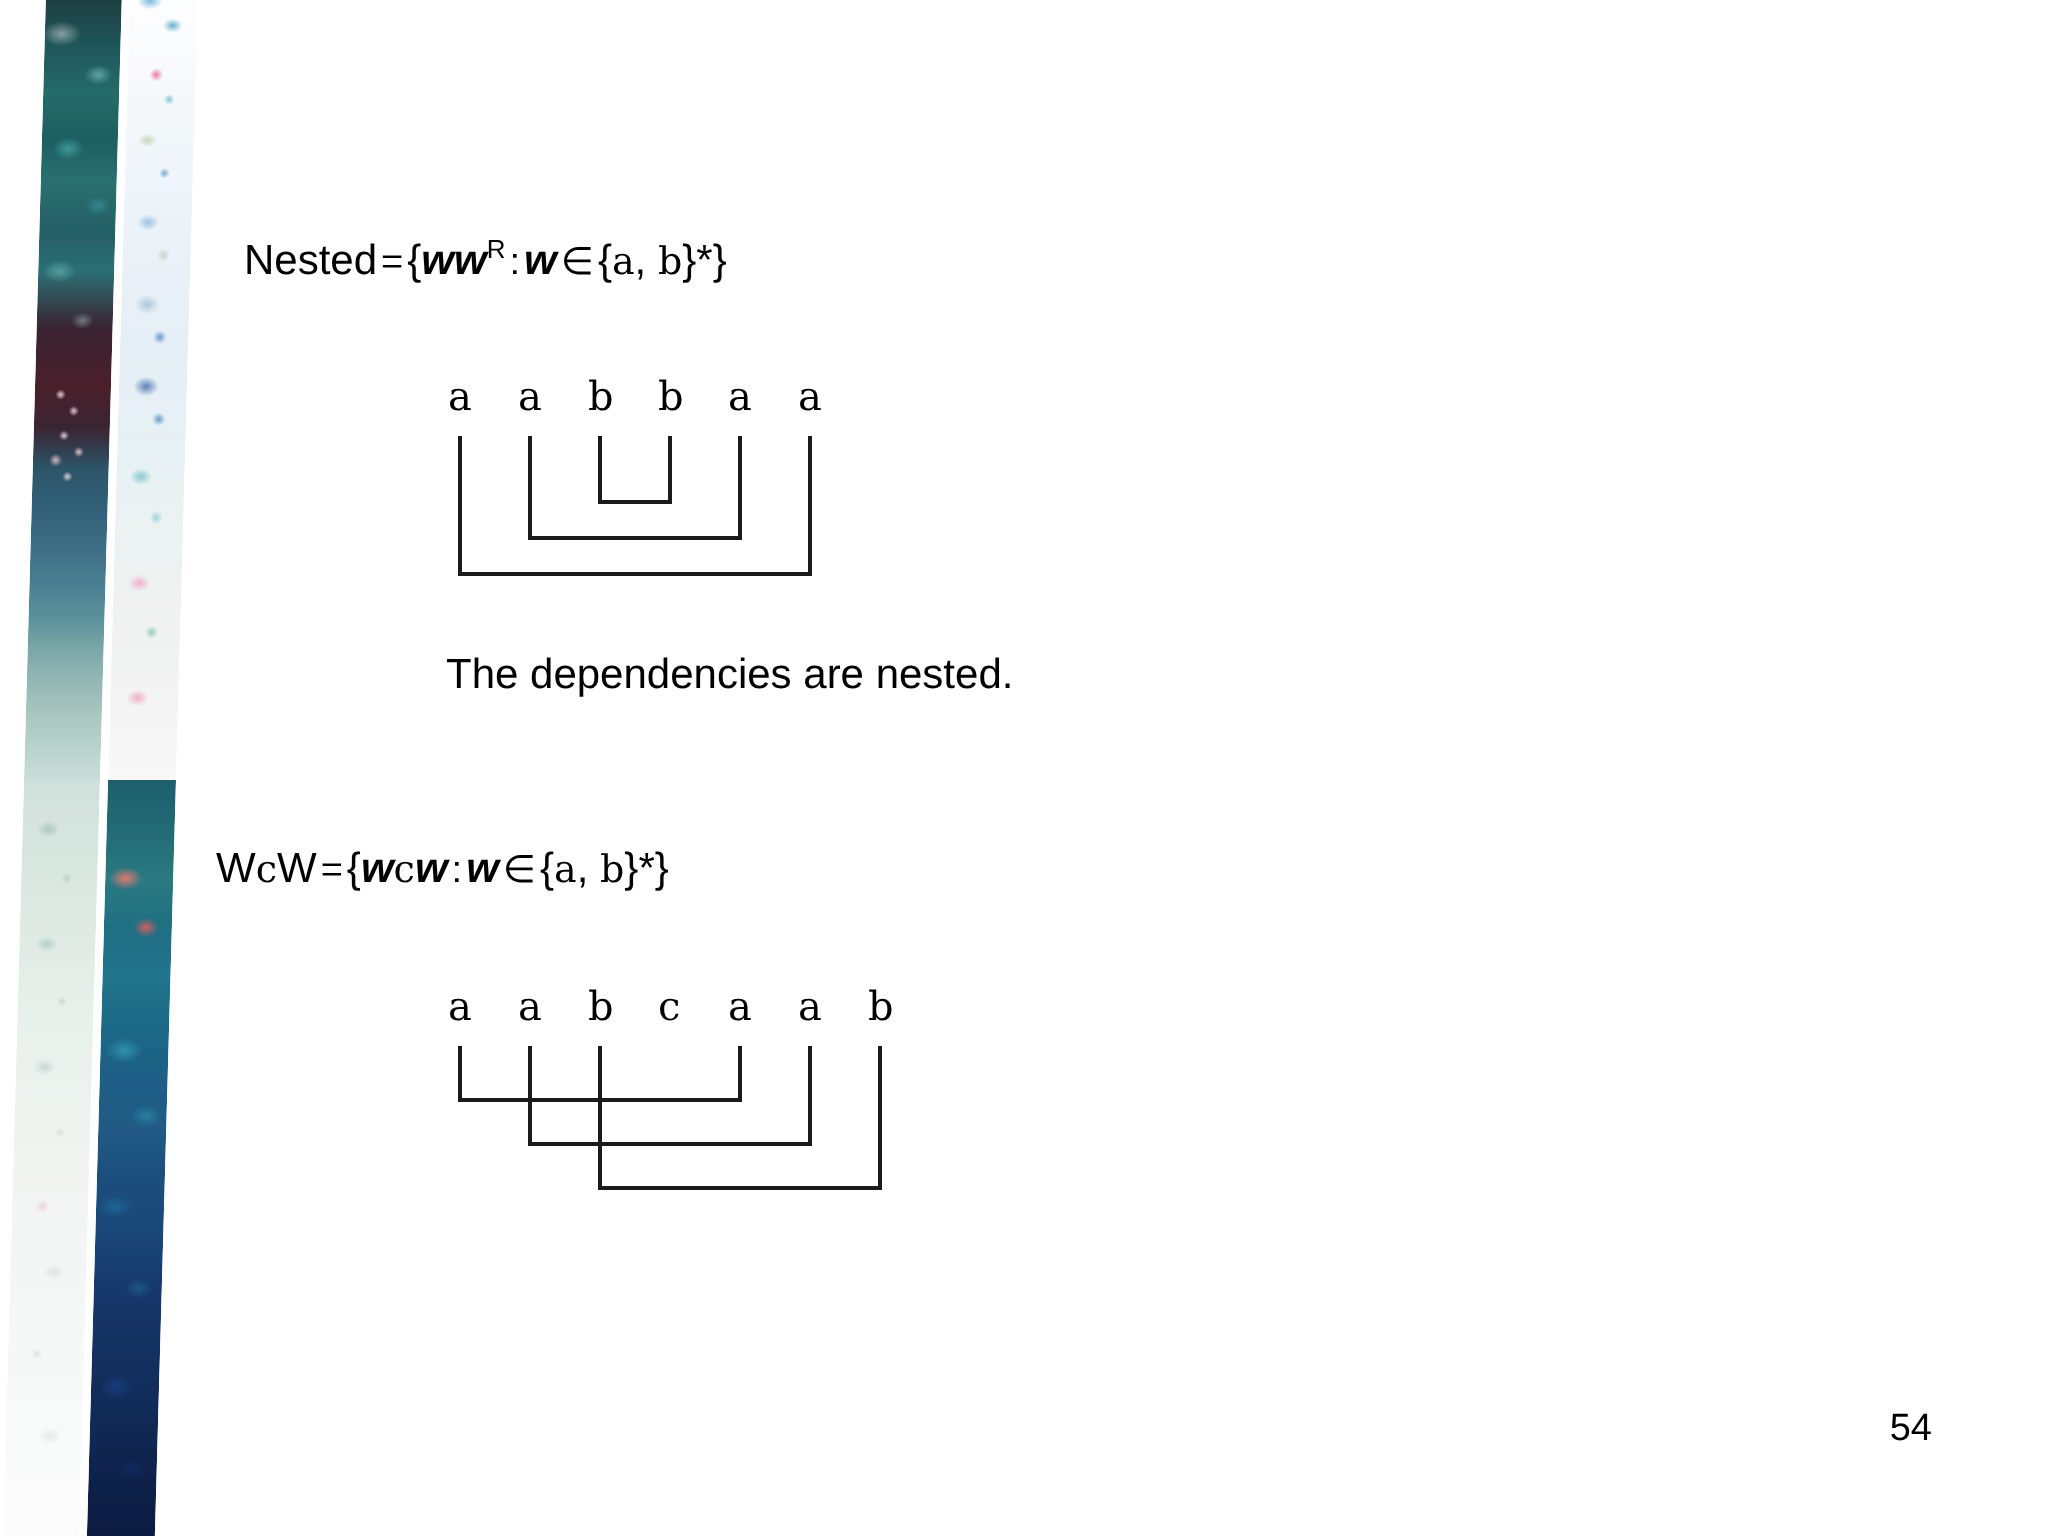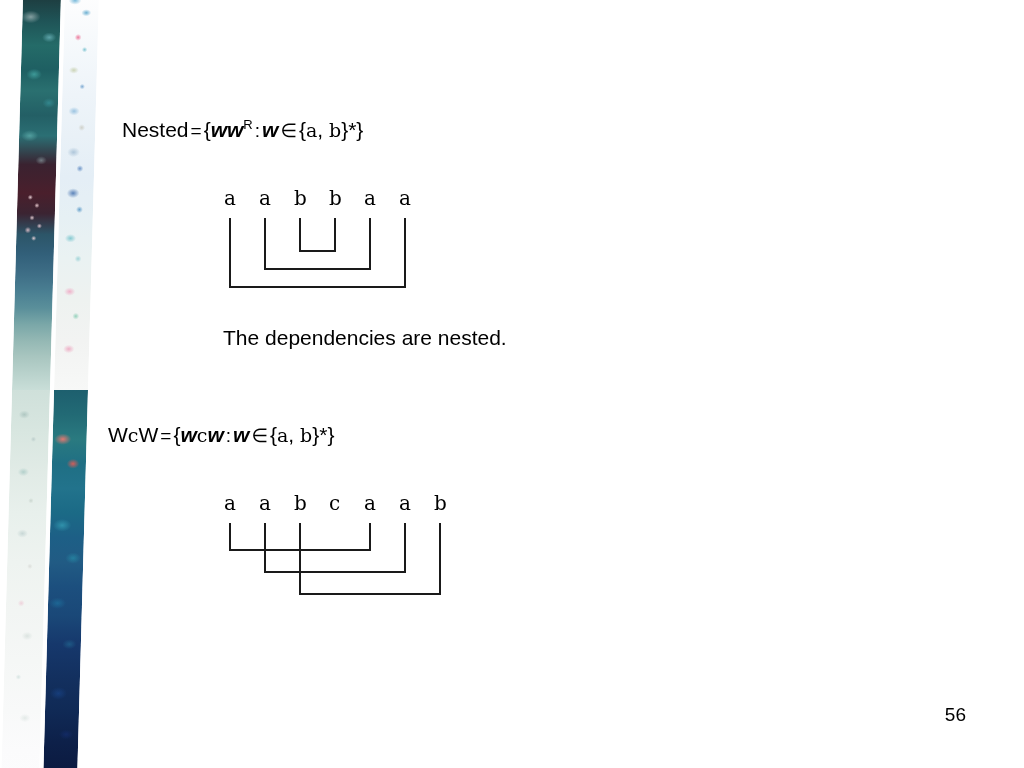--- a/index.html
+++ b/index.html
@@ -248,15 +248,15 @@
         <div class="v" style="left: 189px; top: 30px; height: 50px; background: rgb(26, 26, 26);"></div>
       </div>
       <div class="lnk">
         <div class="v" style="left: 84px; top: 30px; height: 72px; background: rgb(26, 26, 26);"></div>
         <div class="h" style="left: 84px; top: 100px; width: 142px; background: rgb(26, 26, 26);"></div>
         <div class="v" style="left: 224px; top: 30px; height: 72px; background: rgb(26, 26, 26);"></div>
       </div>
     </div>
 
 
-  <div id="pagenum">56</div>
+  <div id="pagenum">54</div>
 
 </div>
 
 </body></html>

